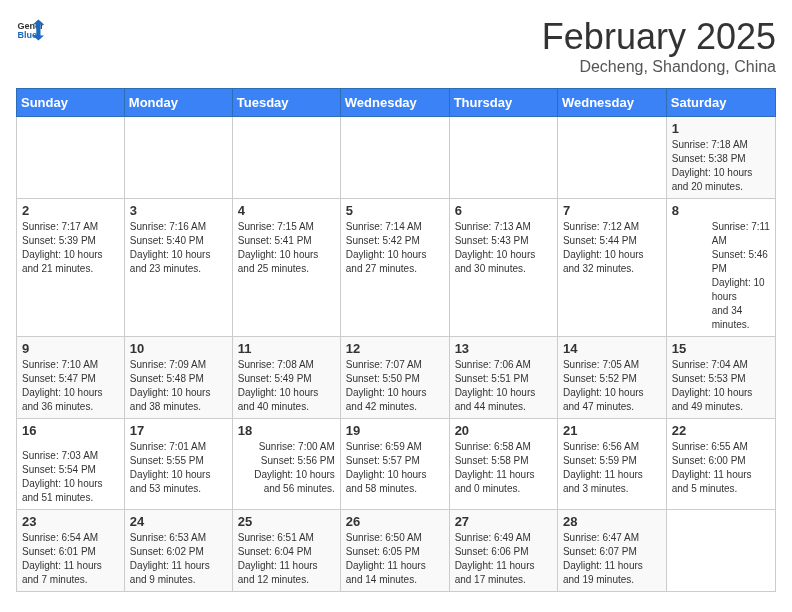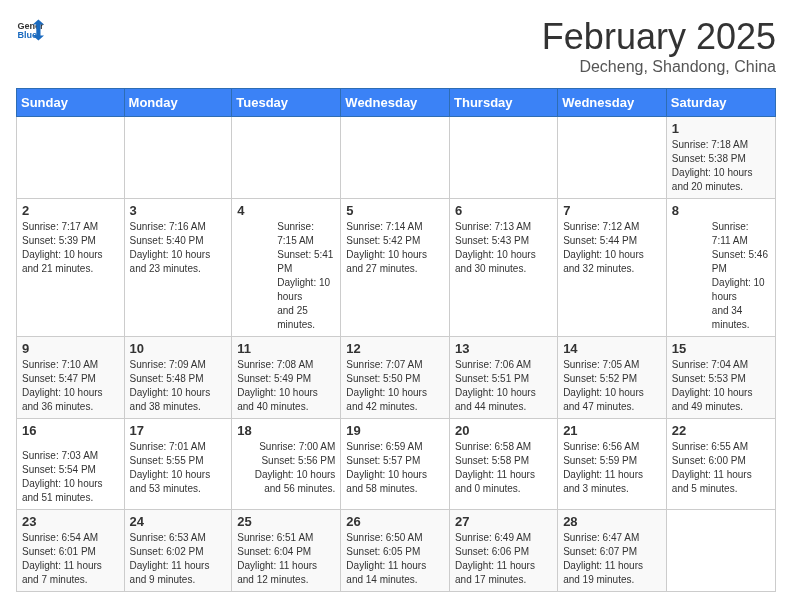--- a/index.html
+++ b/index.html
@@ -137,21 +137,21 @@
         </td>
         <td>
           <span class="day-number">3</span>
           <div class="day-info" style="white-space: pre-line;">Sunrise: 7:16 AM
 Sunset: 5:40 PM
 Daylight: 10 hours
 and 23 minutes.</div>
         </td>
         <td>
           <span class="day-number">4</span>
-          <div class="day-info" style="white-space: pre-line; margin-left: 40px;">Sunrise: 7:15 AM
+          <div class="day-info" style="white-space: pre-line;">Sunrise: 7:15 AM
 Sunset: 5:41 PM
 Daylight: 10 hours
 and 25 minutes.</div>
         </td>
         <td>
           <span class="day-number">5</span>
           <div class="day-info" style="white-space: pre-line;">Sunrise: 7:14 AM
 Sunset: 5:42 PM
 Daylight: 10 hours
 and 27 minutes.</div>

